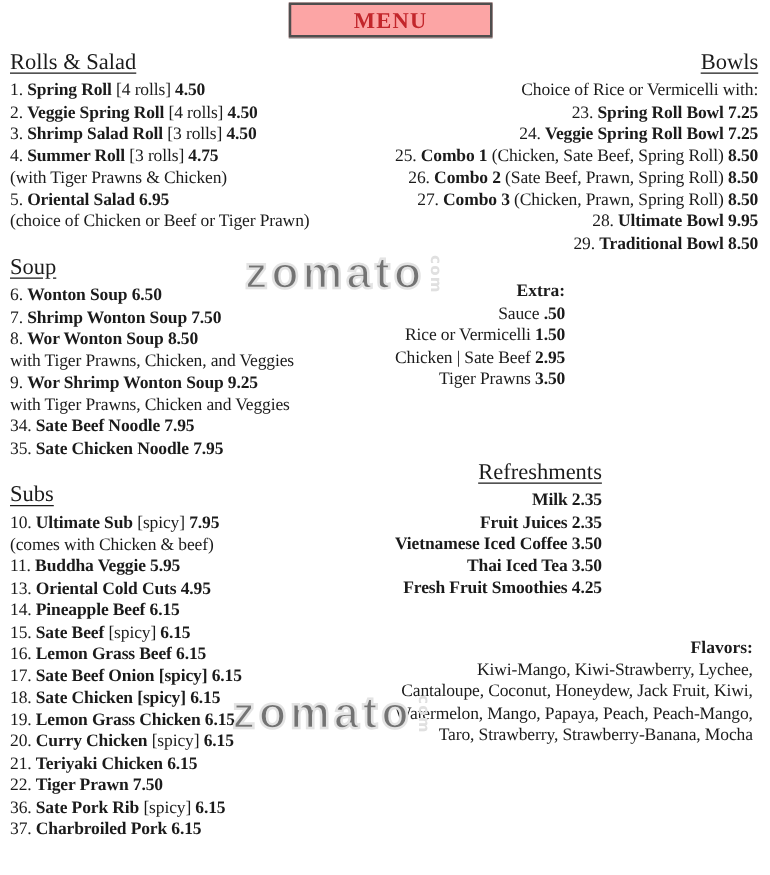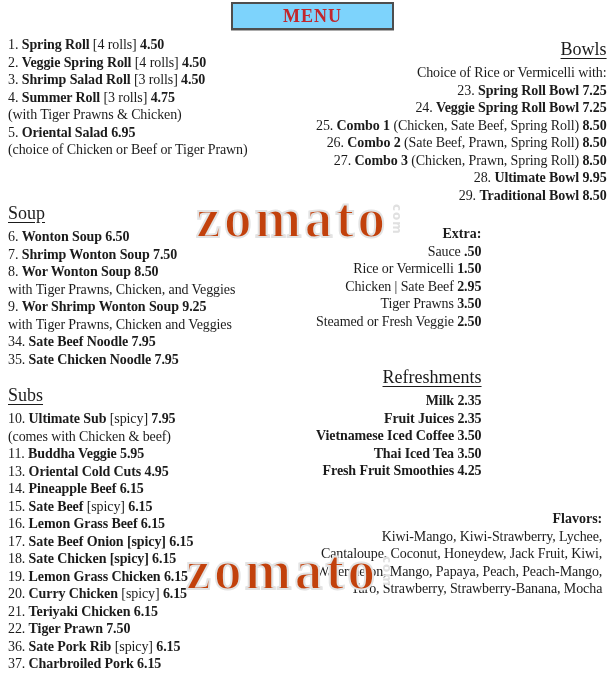--- a/index.html
+++ b/index.html
@@ -5,35 +5,35 @@
   html, body { margin: 0; padding: 0; background: #fff; }
   #page {
     position: relative; width: 616px; height: 700px;
     background: #ffffff; overflow: hidden;
     font-family: "Liberation Serif", "DejaVu Serif", serif;
     color: #1b1b1b;
   }
   
   .menu-box {
     position: absolute; left: 231px; top: 2px; width: 159px; height: 24px;
-    border: 2px solid #4e4e4e; background: #7dd3fc;
+    border: 2px solid #4e4e4e; background: #fca5a5;
     box-shadow: 0 1px 0 rgba(70,70,70,0.45);
     display: flex; align-items: center; justify-content: center;
   }
   .menu-title {
     color: #c2262b; font-weight: bold; font-size: 18px; letter-spacing: 1px;
   }
   
   .watermark { position: absolute; display: flex; align-items: flex-start; pointer-events: none; }
   .wm1 { left: 196px; top: 196px; }
   .wm2 { left: 186px; top: 548px; }
   .wm-text {
-    font-family: Liberation Serif, serif; font-weight: bold;
-    font-size: 56px; line-height: 44px; letter-spacing: 3px;
-    color: #c2410c; -webkit-text-stroke: 2px #e3e3e3;
+    font-family: Liberation Sans, sans-serif; font-weight: bold;
+    font-size: 36px; line-height: 44px; letter-spacing: 3px;
+    color: #737373; -webkit-text-stroke: 2px #e3e3e3;
   }
   .wm-suffix {
     font-family: "DejaVu Sans", sans-serif; font-weight: bold;
     font-size: 12px; color: #e0e0e0; writing-mode: vertical-rl;
     margin-top: 8px; margin-left: 2px; letter-spacing: 1px;
   }
   
   .col { position: absolute; top: 0; height: 700px; }
   .col-left  { left: 8px;   width: 306px; }
   .col-right { left: 316px; width: 296px; text-align: right; }
@@ -61,20 +61,21 @@
     <span class="menu-title" data-name="menu-title">MENU</span>
   </div>
 
   <div class="watermark wm1" data-name="watermark-upper">
     <span class="wm-text" data-name="watermark-logo-text">zomato</span>
     <span class="wm-suffix" data-name="watermark-logo-suffix">com</span>
   </div>
 
   <div class="col col-left" id="col-left" data-name="menu-column-left">
       <div class="section" data-name="section-rolls-salad">
+        <div class="section-title underline" data-name="section-title-rolls-salad">Rolls &amp; Salad</div>
         <div class="line" data-name="menu-line"><span data-name="menu-line-text">1. </span><span class="b" data-name="menu-line-bold-text">Spring Roll </span><span data-name="menu-line-text">[4 rolls] </span><span class="b" data-name="menu-line-bold-text">4.50</span></div>
         <div class="line" data-name="menu-line"><span data-name="menu-line-text">2. </span><span class="b" data-name="menu-line-bold-text">Veggie Spring Roll </span><span data-name="menu-line-text">[4 rolls] </span><span class="b" data-name="menu-line-bold-text">4.50</span></div>
         <div class="line" data-name="menu-line"><span data-name="menu-line-text">3. </span><span class="b" data-name="menu-line-bold-text">Shrimp Salad Roll </span><span data-name="menu-line-text">[3 rolls] </span><span class="b" data-name="menu-line-bold-text">4.50</span></div>
         <div class="line" data-name="menu-line"><span data-name="menu-line-text">4. </span><span class="b" data-name="menu-line-bold-text">Summer Roll </span><span data-name="menu-line-text">[3 rolls] </span><span class="b" data-name="menu-line-bold-text">4.75</span></div>
         <div class="line" data-name="menu-line"><span data-name="menu-line-text">(with Tiger Prawns &amp; Chicken)</span></div>
         <div class="line" data-name="menu-line"><span data-name="menu-line-text">5. </span><span class="b" data-name="menu-line-bold-text">Oriental Salad 6.95</span></div>
         <div class="line" data-name="menu-line"><span data-name="menu-line-text">(choice of Chicken or Beef or Tiger Prawn)</span></div>
       </div>
       <div class="section" data-name="section-soup">
         <div class="section-title underline" data-name="section-title-soup">Soup</div>
@@ -117,21 +118,20 @@
         <div class="line" data-name="menu-line"><span data-name="menu-line-text">27. </span><span class="b" data-name="menu-line-bold-text">Combo 3 </span><span data-name="menu-line-text">(Chicken, Prawn, Spring Roll) </span><span class="b" data-name="menu-line-bold-text">8.50</span></div>
         <div class="line" data-name="menu-line"><span data-name="menu-line-text">28. </span><span class="b" data-name="menu-line-bold-text">Ultimate Bowl 9.95</span></div>
         <div class="line" data-name="menu-line"><span data-name="menu-line-text">29. </span><span class="b" data-name="menu-line-bold-text">Traditional Bowl 8.50</span></div>
       </div>
       <div class="section" data-name="section-extra">
         <div class="section-title bold" data-name="section-title-extra">Extra:</div>
         <div class="line" data-name="menu-line"><span data-name="menu-line-text">Sauce </span><span class="b" data-name="menu-line-bold-text">.50</span></div>
         <div class="line" data-name="menu-line"><span data-name="menu-line-text">Rice or Vermicelli </span><span class="b" data-name="menu-line-bold-text">1.50</span></div>
         <div class="line" data-name="menu-line"><span data-name="menu-line-text">Chicken | Sate Beef </span><span class="b" data-name="menu-line-bold-text">2.95</span></div>
         <div class="line" data-name="menu-line"><span data-name="menu-line-text">Tiger Prawns </span><span class="b" data-name="menu-line-bold-text">3.50</span></div>
-        <div class="line" data-name="menu-line"><span data-name="menu-line-text">Steamed or Fresh Veggie </span><span class="b" data-name="menu-line-bold-text">2.50</span></div>
       </div>
       <div class="section" data-name="section-refreshments">
         <div class="section-title underline" data-name="section-title-refreshments">Refreshments</div>
         <div class="line" data-name="menu-line"><span class="b" data-name="menu-line-bold-text">Milk 2.35</span></div>
         <div class="line" data-name="menu-line"><span class="b" data-name="menu-line-bold-text">Fruit Juices 2.35</span></div>
         <div class="line" data-name="menu-line"><span class="b" data-name="menu-line-bold-text">Vietnamese Iced Coffee 3.50</span></div>
         <div class="line" data-name="menu-line"><span class="b" data-name="menu-line-bold-text">Thai Iced Tea 3.50</span></div>
         <div class="line" data-name="menu-line"><span class="b" data-name="menu-line-bold-text">Fresh Fruit Smoothies 4.25</span></div>
       </div>
       <div class="section" data-name="section-flavors">

